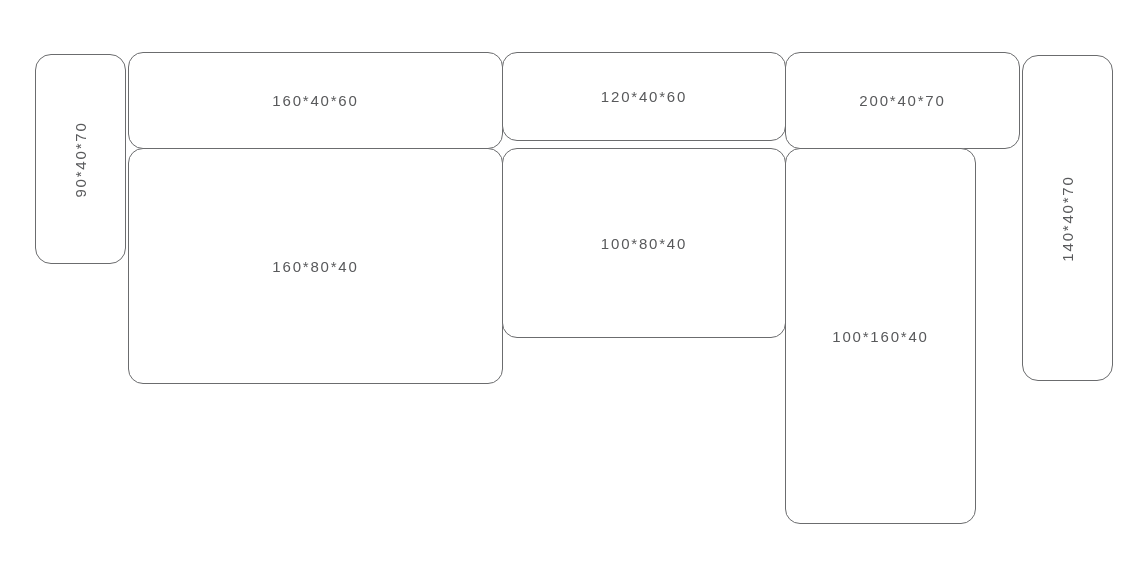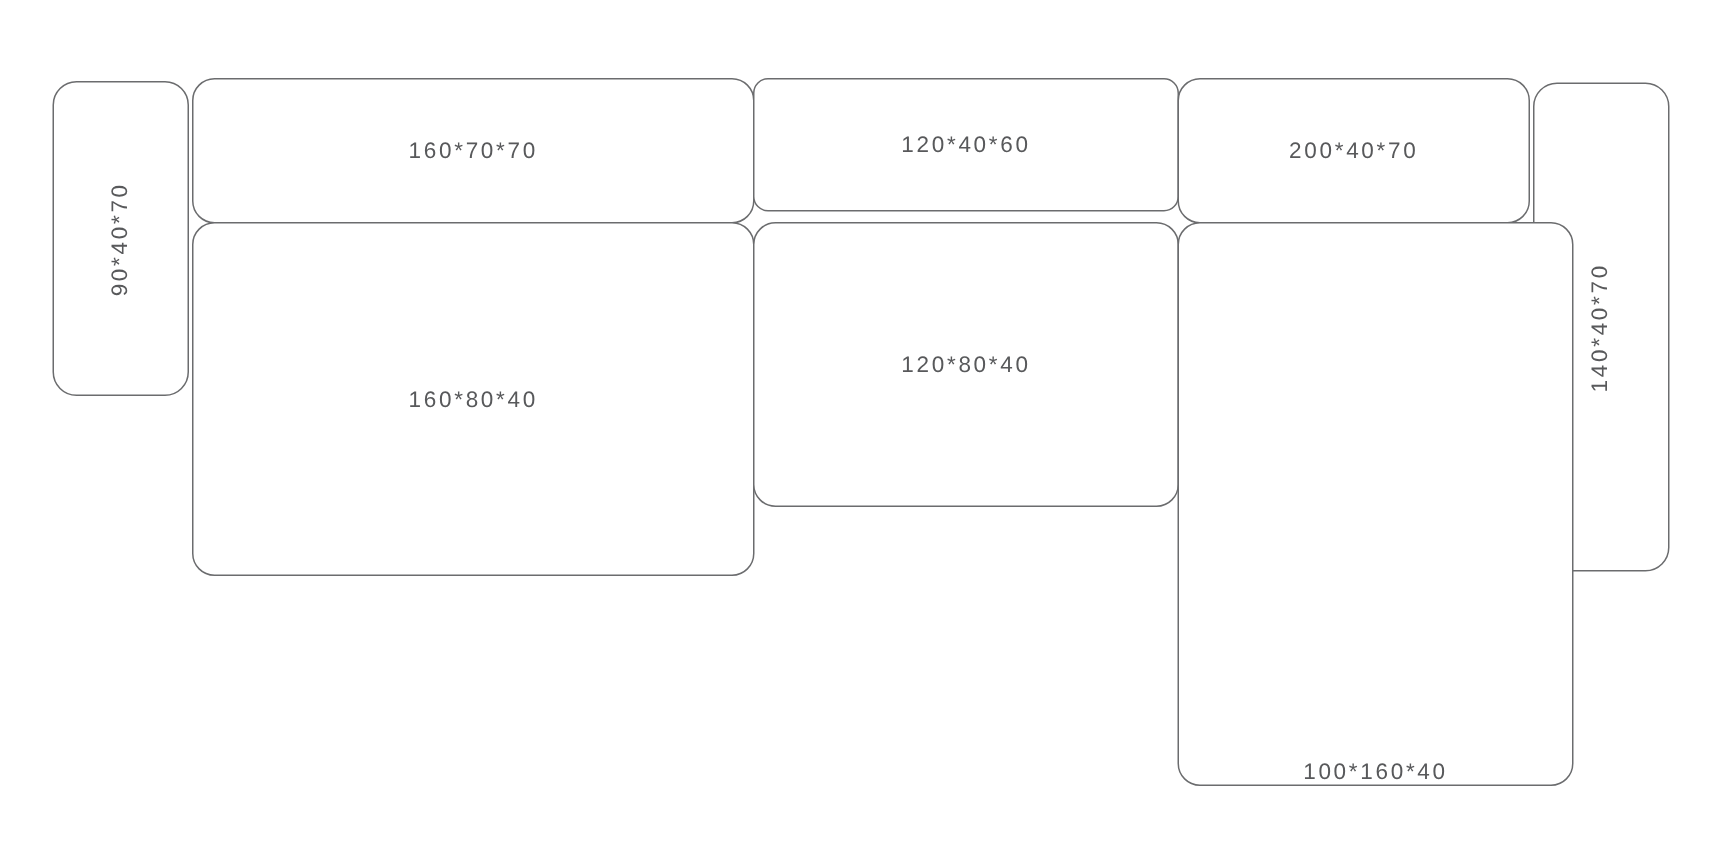--- a/index.html
+++ b/index.html
@@ -30,57 +30,57 @@
     letter-spacing: 1.8px;
     color: #58595b;
     white-space: nowrap;
   }
   .module .dim-label.vertical {
     transform: rotate(-90deg);
   }
   
   .m-armrest-left  { left: 35px;   top: 54px;  width: 91px;  height: 210px; border-radius: 16px; }
   .m-backrest-160  { left: 128px;  top: 52px;  width: 375px; height: 97px;  }
-  .m-backrest-120  { left: 502px;  top: 52px;  width: 284px; height: 89px; border-radius: 10px;  }
+  .m-backrest-120  { left: 502px;  top: 52px;  width: 284px; height: 89px;  }
   .m-backrest-100  { left: 785px;  top: 52px;  width: 235px; height: 97px;  }
   .m-armrest-right { left: 1022px; top: 55px;  width: 91px;  height: 326px; border-radius: 16px; }
   .m-seat-160      { left: 128px;  top: 148px; width: 375px; height: 236px; }
   .m-seat-120      { left: 502px;  top: 148px; width: 284px; height: 190px; }
-  .m-chaise        { left: 785px;  top: 148px; width: 264px; height: 376px; align-items: flex-end; }
+  .m-chaise        { left: 785px;  top: 148px; width: 191px; height: 376px; }
 </style>
 </head>
 <body>
 
 <div class="canvas">
 
   <div class="module m-armrest-left">
     <span class="dim-label vertical">90*40*70</span>
   </div>
 
   <div class="module m-backrest-160">
-    <span class="dim-label">160*70*70</span>
+    <span class="dim-label">160*40*60</span>
   </div>
 
   <div class="module m-backrest-120">
     <span class="dim-label">120*40*60</span>
   </div>
 
   <div class="module m-backrest-100">
     <span class="dim-label">200*40*70</span>
   </div>
 
   <div class="module m-armrest-right">
     <span class="dim-label vertical">140*40*70</span>
   </div>
 
   <div class="module m-seat-160">
     <span class="dim-label">160*80*40</span>
   </div>
 
   <div class="module m-seat-120">
-    <span class="dim-label">120*80*40</span>
+    <span class="dim-label">100*80*40</span>
   </div>
 
   <div class="module m-chaise">
     <span class="dim-label">100*160*40</span>
   </div>
 
 </div>
 
 </body></html>

